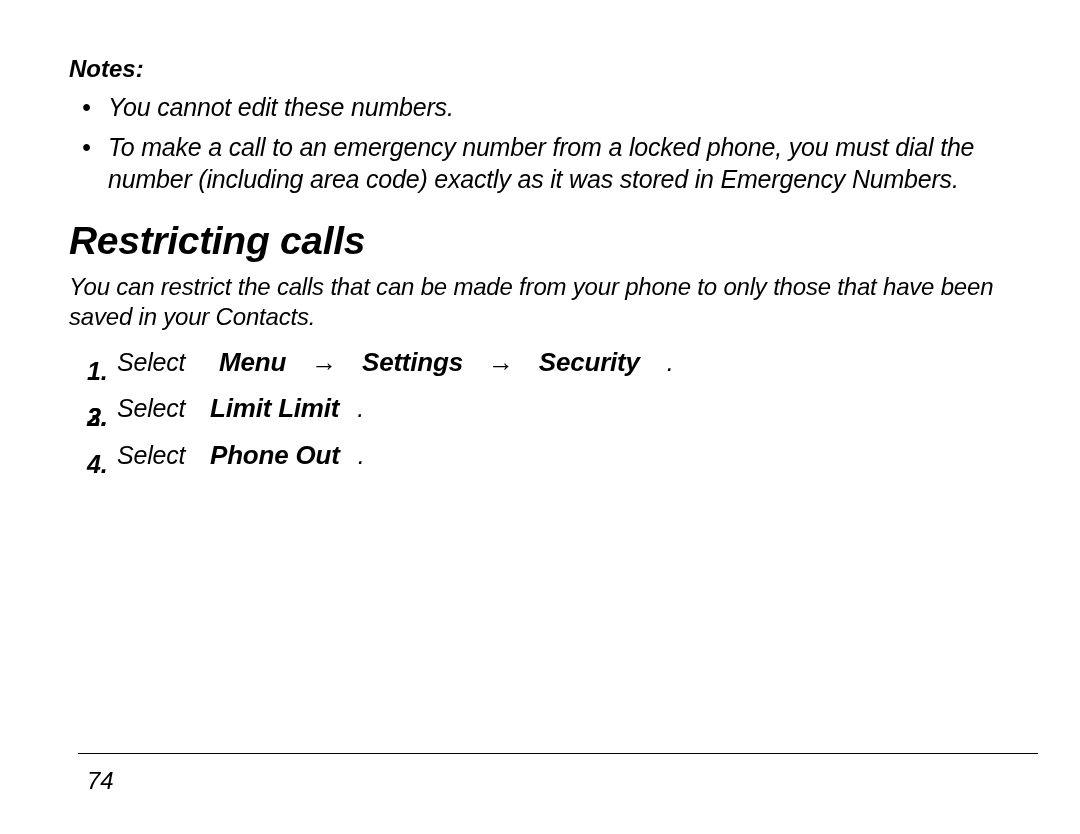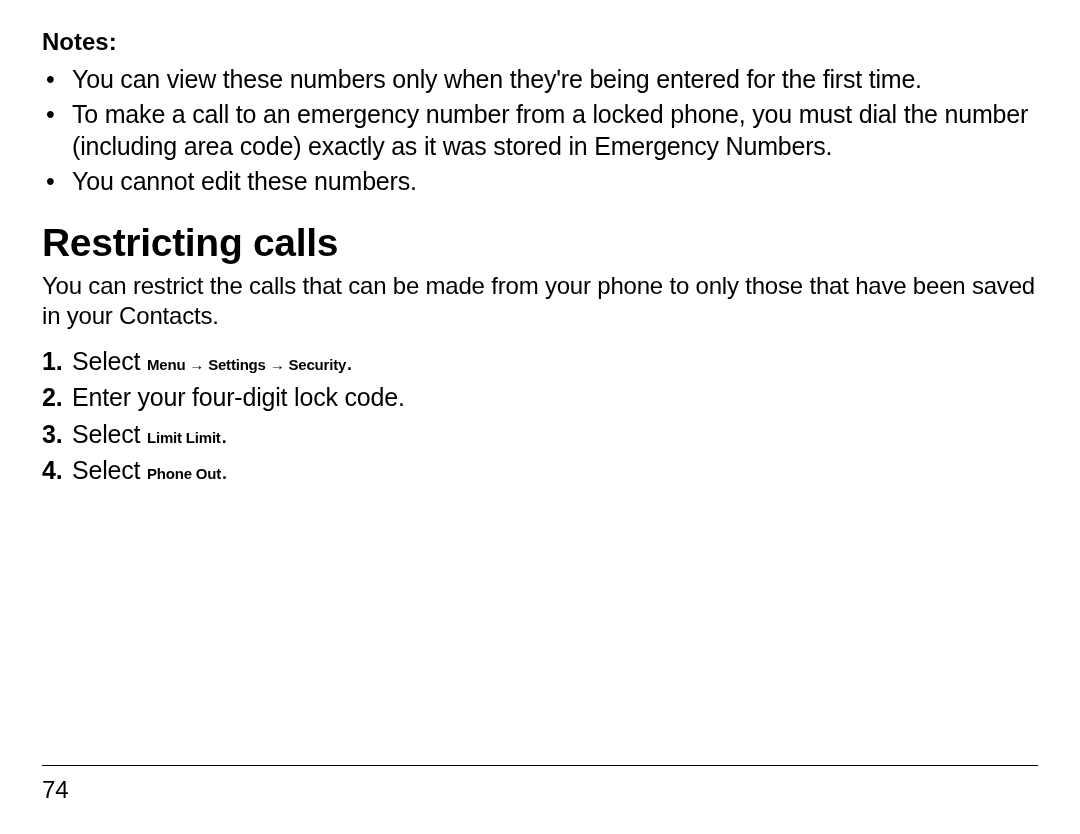--- a/index.html
+++ b/index.html
@@ -1,18 +1,19 @@
 <!DOCTYPE html>
 <html><head>
   <meta charset="utf-8">
   <style>
     * {
-      margin: 0;
+      margin: 9px;
       padding: 0;
       box-sizing: border-box;
+      font-style: italic;
     }
     body {
       width: 1080px;
       height: 834px;
       background: white;
       font-family: Arial, Helvetica, sans-serif;
       position: relative;
       padding: 28px 42px 0 42px;
       color: #000;
     }
@@ -62,62 +63,60 @@
       position: relative;
       letter-spacing: -0.2px;
     }
     .ordered-list li .num {
       font-weight: bold;
       position: absolute;
       left: -30px;
     }
     .bold-step {
       font-weight: bold;
-      font-size: 15px;
+      font-size: 26px;
     }
     .arrow {
       font-weight: normal;
     }
     .footer {
       position: absolute;
       bottom: 30px;
       left: 42px;
       right: 42px;
     }
     .footer-line {
       border-top: 1.5px solid #000;
-      padding-top: 10px;
+      padding-top: 4px;
       display: flex;
       justify-content: space-between;
       font-size: 24px;
     }
   </style>
 </head>
 <body>
 
 <div class="notes-heading">Notes:</div>
 
 <ul class="bullet-list">
-  <li>You can view these numbers only when they're being entered for the first time.</li>
+  <li>You cannot edit these numbers.</li>
   <li>To make a call to an emergency number from a locked phone, you must dial the number (including area code) exactly as it was stored in Emergency Numbers.</li>
-  <li>You cannot edit these numbers.</li>
 </ul>
 
 <div class="section-heading">Restricting calls</div>
 
 <div class="intro-paragraph">You can restrict the calls that can be made from your phone to only those that have been saved in your Contacts.</div>
 
 <ol class="ordered-list">
   <li>
     <span class="num">1.</span>
     <span>Select </span><span class="bold-step"><span>Menu</span><span class="arrow"> → </span><span>Settings</span><span class="arrow"> → </span><span>Security</span></span><span>.</span>
   </li>
   <li>
     <span class="num">2.</span>
-    <span>Enter your four-digit lock code.</span>
   </li>
   <li>
     <span class="num">3.</span>
     <span>Select </span><span class="bold-step">Limit Limit</span><span>.</span>
   </li>
   <li>
     <span class="num">4.</span>
     <span>Select </span><span class="bold-step">Phone Out</span><span>.</span>
   </li>
 </ol>

